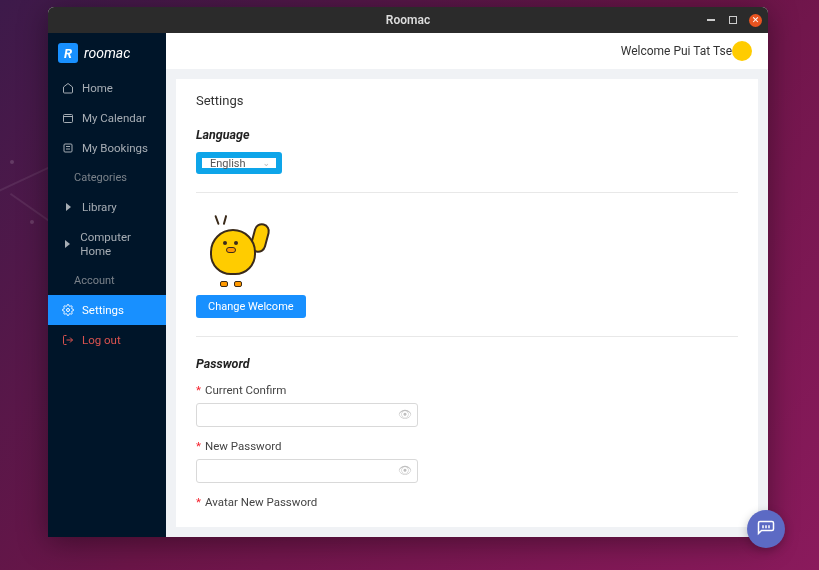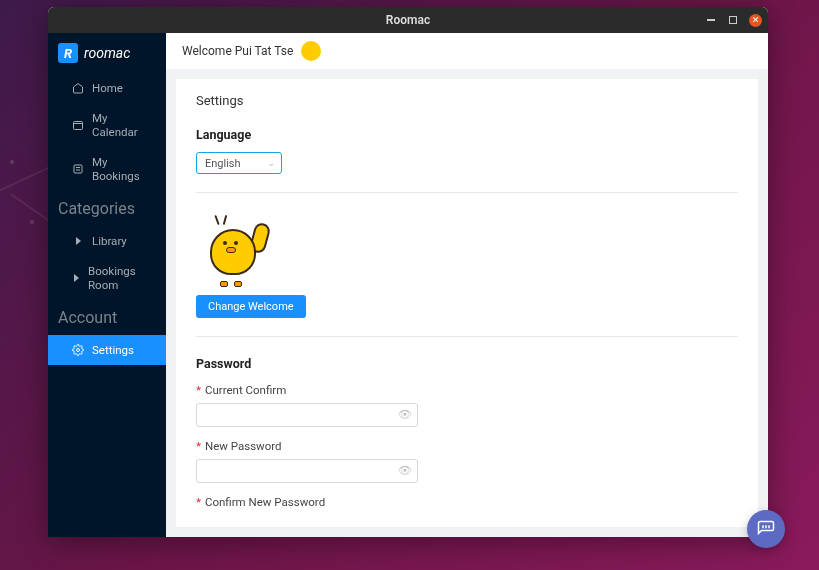--- a/index.html
+++ b/index.html
@@ -14,33 +14,33 @@
 .titlebar-controls { position: absolute; right: 6px; display: flex; gap: 10px; align-items: center; }
 .tb-icon { width: 12px; height: 12px; display: flex; align-items: center; justify-content: center; cursor: pointer; }
 .tb-min { border-bottom: 2px solid #ccc; width: 8px; height: 0; }
 .tb-max { border: 1.5px solid #ccc; width: 8px; height: 8px; }
 .tb-close { background: #e95420; border-radius: 50%; width: 13px; height: 13px; color: #fff; font-size: 9px; line-height: 13px; text-align: center; }
 .app-body { flex: 1; display: flex; overflow: hidden; }
 .sidebar { width: 118px; background: #001529; color: #a6adb4; display: flex; flex-direction: column; font-size: 11.5px; }
 .brand { display: flex; align-items: center; gap: 6px; padding: 10px 10px; }
 .brand-icon { width: 20px; height: 20px; background: #1890ff; border-radius: 3px; display: flex; align-items: center; justify-content: center; color: #fff; font-weight: 700; font-style: italic; font-size: 13px; }
 .brand-name { color: #fff; font-size: 14px; font-style: italic; }
-.nav-item { display: flex; align-items: center; gap: 8px; padding: 8px 24px; cursor: pointer; color: #a6adb4; }
+.nav-item { display: flex; align-items: center; gap: 8px; padding: 8px 14px; cursor: pointer; color: #a6adb4; }
 .nav-item.active { background: #1890ff; color: #fff; }
 .nav-item.logout { color: #d9534f; }
-.nav-section { padding: 8px 10px; color: #7a828a; font-size: 16px; }
+.nav-section { padding: 8px 26px; color: #7a828a; font-size: 11px; }
 .nav-icon { width: 12px; height: 12px; display: inline-flex; align-items: center; justify-content: center; }
 .tri { width: 0; height: 0; border-top: 4px solid transparent; border-bottom: 4px solid transparent; border-left: 5px solid #a6adb4; }
 .main { flex: 1; background: #f0f2f5; display: flex; flex-direction: column; overflow: hidden; }
-.header { background: #fff; height: 36px; display: flex; align-items: center; padding: 0 16px; gap: 8px; font-size: 12px; color: #333; }
+.header { background: #fff; height: 36px; display: flex; align-items: center; justify-content: flex-end; padding: 0 16px; font-size: 12px; color: #333; }
 .header-avatar { width: 20px; height: 20px; background: #ffcc00; border-radius: 50%; position: relative; }
 .content { margin: 10px; background: #fff; padding: 14px 20px; flex: 1; overflow: auto; }
 .section-title { font-size: 13px; color: #333; margin-bottom: 6px; }
-.section-heading { font-size: 12.5px; font-weight: 700; color: #222; margin-top: 19px; margin-bottom: 10px; }
-.select-box { width: 86px; height: 22px; border: 1px solid #0ea5e9; border-radius: 3px; display: flex; align-items: center; padding: 0 8px; font-size: 11px; color: #555; position: relative; cursor: pointer; }
+.section-heading { font-size: 12.5px; font-weight: 700; color: #222; margin-top: 19px; margin-bottom: 10px; font-style: italic; }
+.select-box { width: 86px; height: 22px; border: 6px solid #0ea5e9; border-radius: 3px; display: flex; align-items: center; padding: 0 8px; font-size: 11px; color: #555; position: relative; cursor: pointer; }
 .select-caret { position: absolute; right: 6px; color: #bbb; font-size: 9px; }
 .divider { height: 1px; background: #e8e8e8; margin: 18px 0; }
 .avatar-display { width: 74px; height: 74px; position: relative; margin-bottom: 10px; }
 .chick-body { position: absolute; left: 14px; top: 18px; width: 46px; height: 46px; background: #ffcc00; border-radius: 50% 50% 45% 45%; border: 2px solid #3a2a1a; }
 .chick-eye { position: absolute; width: 4px; height: 4px; background: #3a2a1a; border-radius: 50%; top: 30px; }
 .chick-eye.l { left: 27px; } .chick-eye.r { left: 38px; }
 .chick-beak { position: absolute; left: 30px; top: 36px; width: 10px; height: 6px; background: #ff9900; border: 1.5px solid #3a2a1a; border-radius: 3px; }
 .chick-hair { position: absolute; left: 18px; top: 4px; width: 20px; height: 14px; }
 .chick-hair::before, .chick-hair::after { content:""; position:absolute; width:2px; height:10px; background:#3a2a1a; border-radius:2px; }
 .chick-hair::before { left:2px; transform:rotate(-20deg);} .chick-hair::after { left:10px; transform:rotate(15deg);}
@@ -118,32 +118,42 @@
       <div class="nav-item">
         <span class="nav-icon">
             <div class="tri"></div>
           </span>
         <span>Library</span>
       </div>
       <div class="nav-item">
         <span class="nav-icon">
             <div class="tri"></div>
           </span>
-        <span>Bookings Room</span>
+        <span>Computer Home</span>
       </div>
 
       <div class="nav-section">Account</div>
       <div class="nav-item active">
         <span class="nav-icon">
             <svg width="12" height="12" viewBox="0 0 24 24" fill="none" stroke="currentColor" stroke-width="2">
               <circle cx="12" cy="12" r="3"></circle>
               <path d="M19.4 15a1.7 1.7 0 00.34 1.87l.06.06a2 2 0 11-2.83 2.83l-.06-.06a1.7 1.7 0 00-1.87-.34 1.7 1.7 0 00-1 1.56V21a2 2 0 11-4 0v-.09a1.7 1.7 0 00-1-1.56 1.7 1.7 0 00-1.87.34l-.06.06a2 2 0 11-2.83-2.83l.06-.06a1.7 1.7 0 00.34-1.87 1.7 1.7 0 00-1.56-1H3a2 2 0 110-4h.09a1.7 1.7 0 001.56-1 1.7 1.7 0 00-.34-1.87l-.06-.06a2 2 0 112.83-2.83l.06.06a1.7 1.7 0 001.87.34H9a1.7 1.7 0 001-1.56V3a2 2 0 114 0v.09a1.7 1.7 0 001 1.56 1.7 1.7 0 001.87-.34l.06-.06a2 2 0 112.83 2.83l-.06.06a1.7 1.7 0 00-.34 1.87V9a1.7 1.7 0 001.56 1H21a2 2 0 110 4h-.09a1.7 1.7 0 00-1.56 1z"></path>
             </svg>
           </span>
         <span>Settings</span>
+      </div>
+      <div class="nav-item logout">
+        <span class="nav-icon">
+            <svg width="12" height="12" viewBox="0 0 24 24" fill="none" stroke="currentColor" stroke-width="2">
+              <path d="M9 21H5a2 2 0 01-2-2V5a2 2 0 012-2h4"></path>
+              <polyline points="16 17 21 12 16 7"></polyline>
+              <line x1="21" y1="12" x2="9" y2="12"></line>
+            </svg>
+          </span>
+        <span>Log out</span>
       </div>
     </div>
 
     <div class="main">
       <div class="header">
         <span>Welcome Pui Tat Tse</span>
         <div class="header-avatar"></div>
       </div>
 
       <div class="content">
@@ -185,21 +195,21 @@
             <span class="req">*</span>
             <span>New Password</span>
           </div>
         <div class="input-wrap">
           <input type="password" class="input-field" style="">
           <span class="eye-icon">👁</span>
         </div>
 
         <div class="form-label">
             <span class="req">*</span>
-            <span>Confirm New Password</span>
+            <span>Avatar New Password</span>
           </div>
       </div>
     </div>
   </div>
 </div>
 
 <div class="chat-bubble">
   <span class="chat-inner">
     <svg width="18" height="18" viewBox="0 0 24 24" fill="#fff">
         <path d="M20 2H4a2 2 0 00-2 2v14l4-4h14a2 2 0 002-2V4a2 2 0 00-2-2zM8 11V7m4 4V7m4 4V7" stroke="#fff" stroke-width="2" fill="none"></path>

